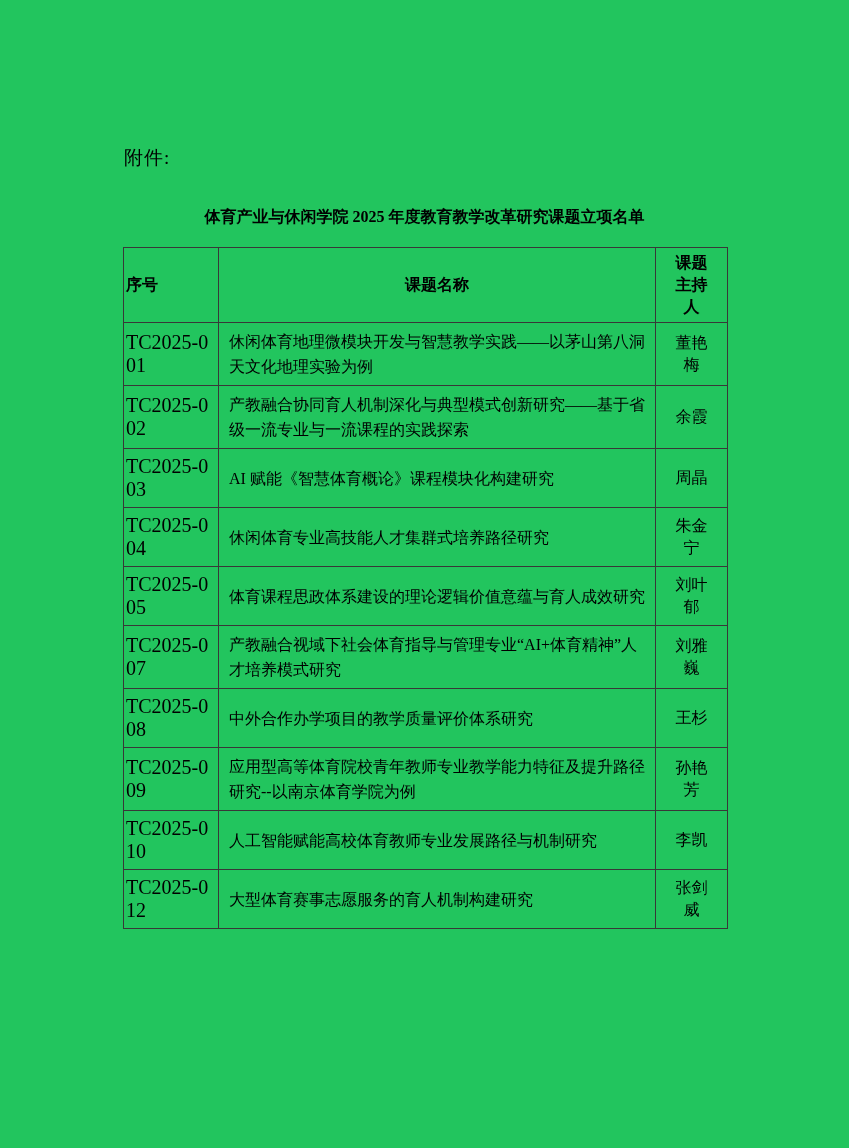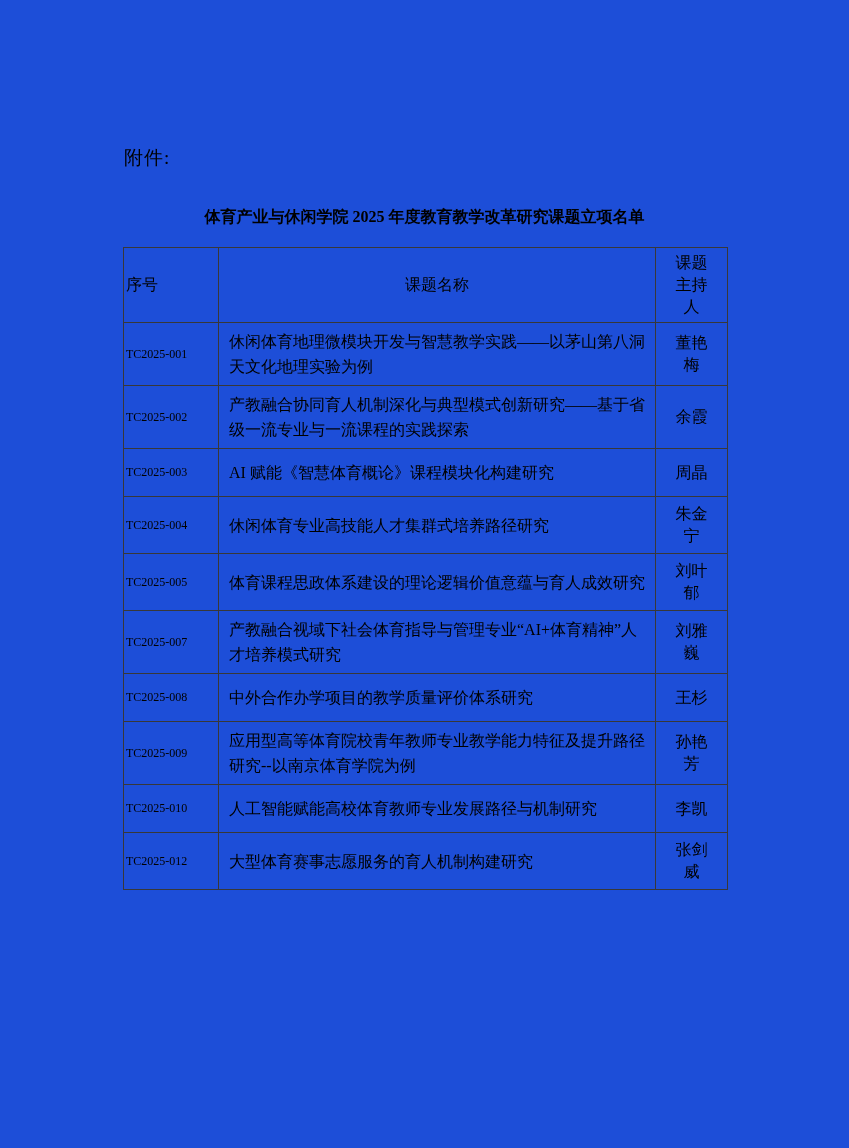--- a/index.html
+++ b/index.html
@@ -1,20 +1,20 @@
 <!DOCTYPE html>
 <html><head>
 <meta charset="utf-8">
 <style>
   html, body { margin: 0; padding: 0; background: #ffffff; }
   .page {
     position: relative;
     width: 849px;
     height: 1148px;
-    background: #1d4ed8;
+    background: #22c55e;
     color: #000000;
     font-family: "Liberation Serif", "DejaVu Serif", serif;
     box-sizing: border-box;
     padding-top: 147px;
     overflow: hidden;
   }
   .attachment {
     margin-left: 124px;
     font-size: 19px;
     line-height: 22px;
@@ -40,23 +40,23 @@
   table.projects th, table.projects td {
     border: 1px solid #383838;
     vertical-align: middle;
     box-sizing: border-box;
     word-break: break-all;
   }
   th.col-no, td.cell-no     { width: 95px;  text-align: left; padding: 6px 2px; }
   th.col-title              { width: 437px; text-align: center; padding: 6px 10px; }
   td.cell-title             { width: 437px; text-align: left;   padding: 6px 8px 6px 10px; line-height: 25px; }
   th.col-leader, td.cell-leader { width: 72px; text-align: center; padding: 6px 12px; line-height: 22px; }
-  table.projects th { font-weight: normal; height: 45px; padding-top: 4px; padding-bottom: 4px; }
+  table.projects th { font-weight: bold; height: 45px; padding-top: 4px; padding-bottom: 4px; }
   table.projects td { height: 48px; }
-  td.cell-no { font-size: 12px; letter-spacing: 0; }
+  td.cell-no { font-size: 20px; letter-spacing: 0; }
 </style>
 </head>
 <body>
 
 <div class="page">
   <div class="attachment">附件:</div>
 
   <div class="doc-title">体育产业与休闲学院 2025 年度教育教学改革研究课题立项名单</div>
 
   <table class="projects">

